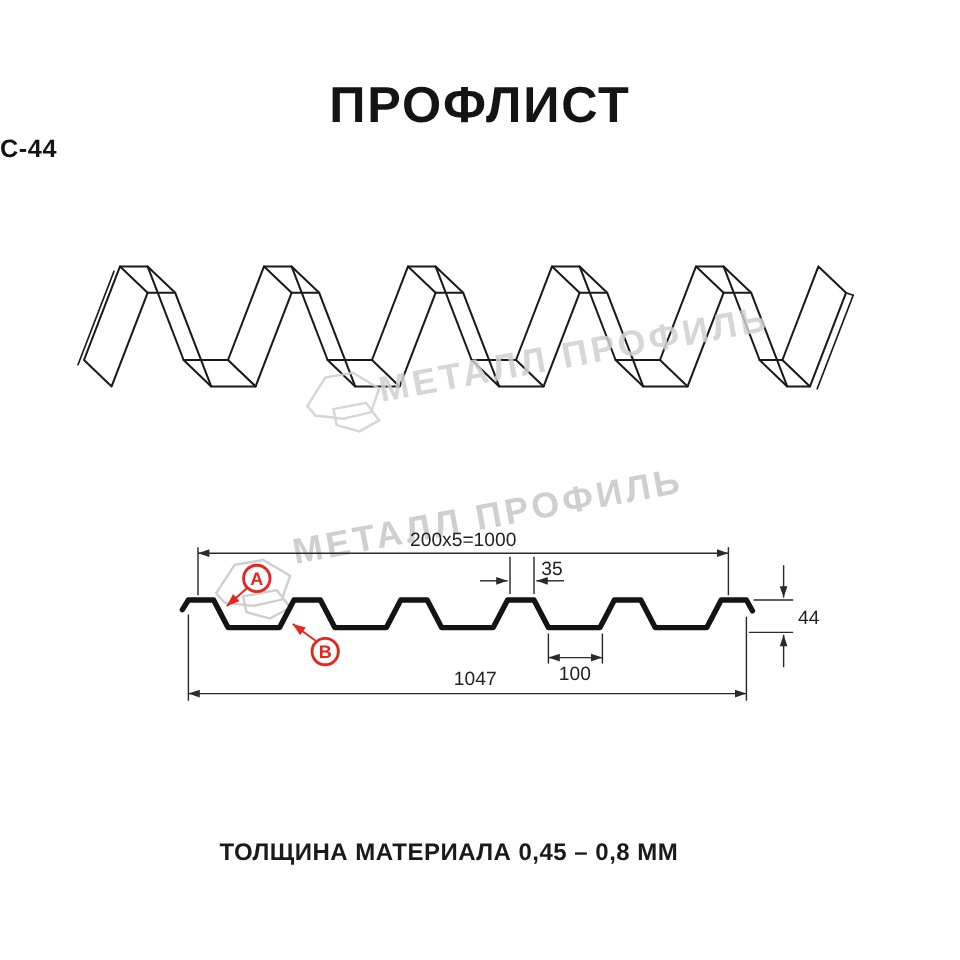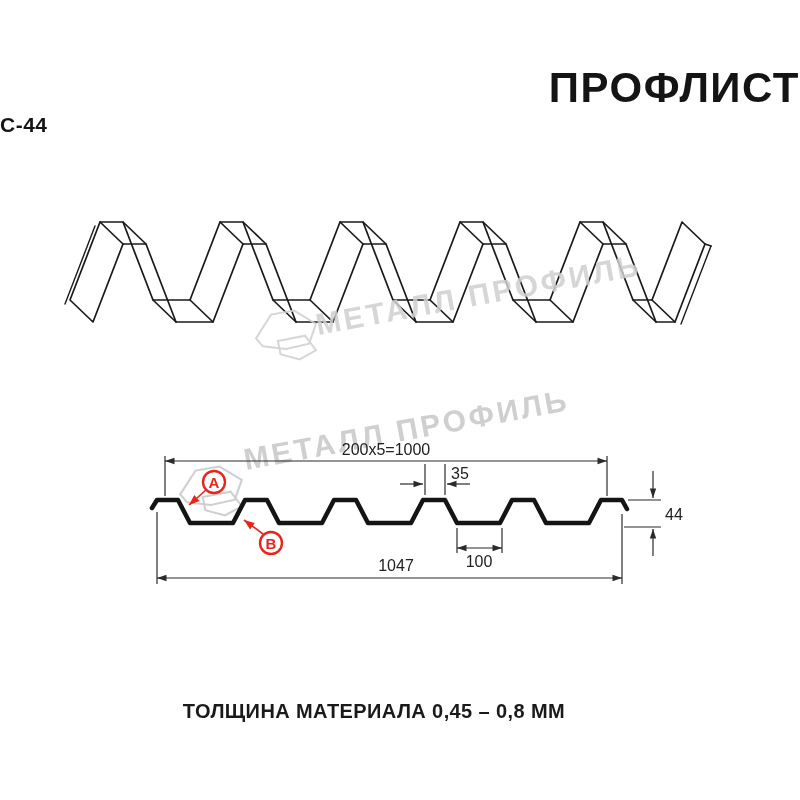--- a/index.html
+++ b/index.html
@@ -1,18 +1,18 @@
 <!DOCTYPE html>
 <html><head>
 <meta charset="utf-8">
 <style>
   html,body{margin:0;padding:0;background:#ffffff;}
   #page{position:relative;width:800px;height:800px;background:#fff;overflow:hidden;
         font-family:"Liberation Sans", sans-serif;}
-  .title{position:absolute;left:0;top:64px;width:800px;text-align:right;
+  .title{position:absolute;left:0;top:64px;width:800px;text-align:center;
          font-size:42px;font-weight:800;letter-spacing:1.5px;color:#141414;}
   .subtitle{position:absolute;left:0;top:113px;width:800px;
          font-size:21px;font-weight:700;letter-spacing:0.5px;color:#141414;}
   .footer{position:absolute;left:0;top:700px;width:748px;text-align:center;
          font-size:20px;font-weight:600;letter-spacing:0.4px;color:#1a1a1a;}
   svg{position:absolute;left:0;top:0;}
   .dimtxt{font-size:16px;fill:#222;font-weight:400;}
   .redtxt{font-size:15px;font-weight:700;fill:#e7251d;}
   .wmtxt{font-size:30px;font-weight:700;letter-spacing:3px;fill:#cfcfcf;}
 </style>

